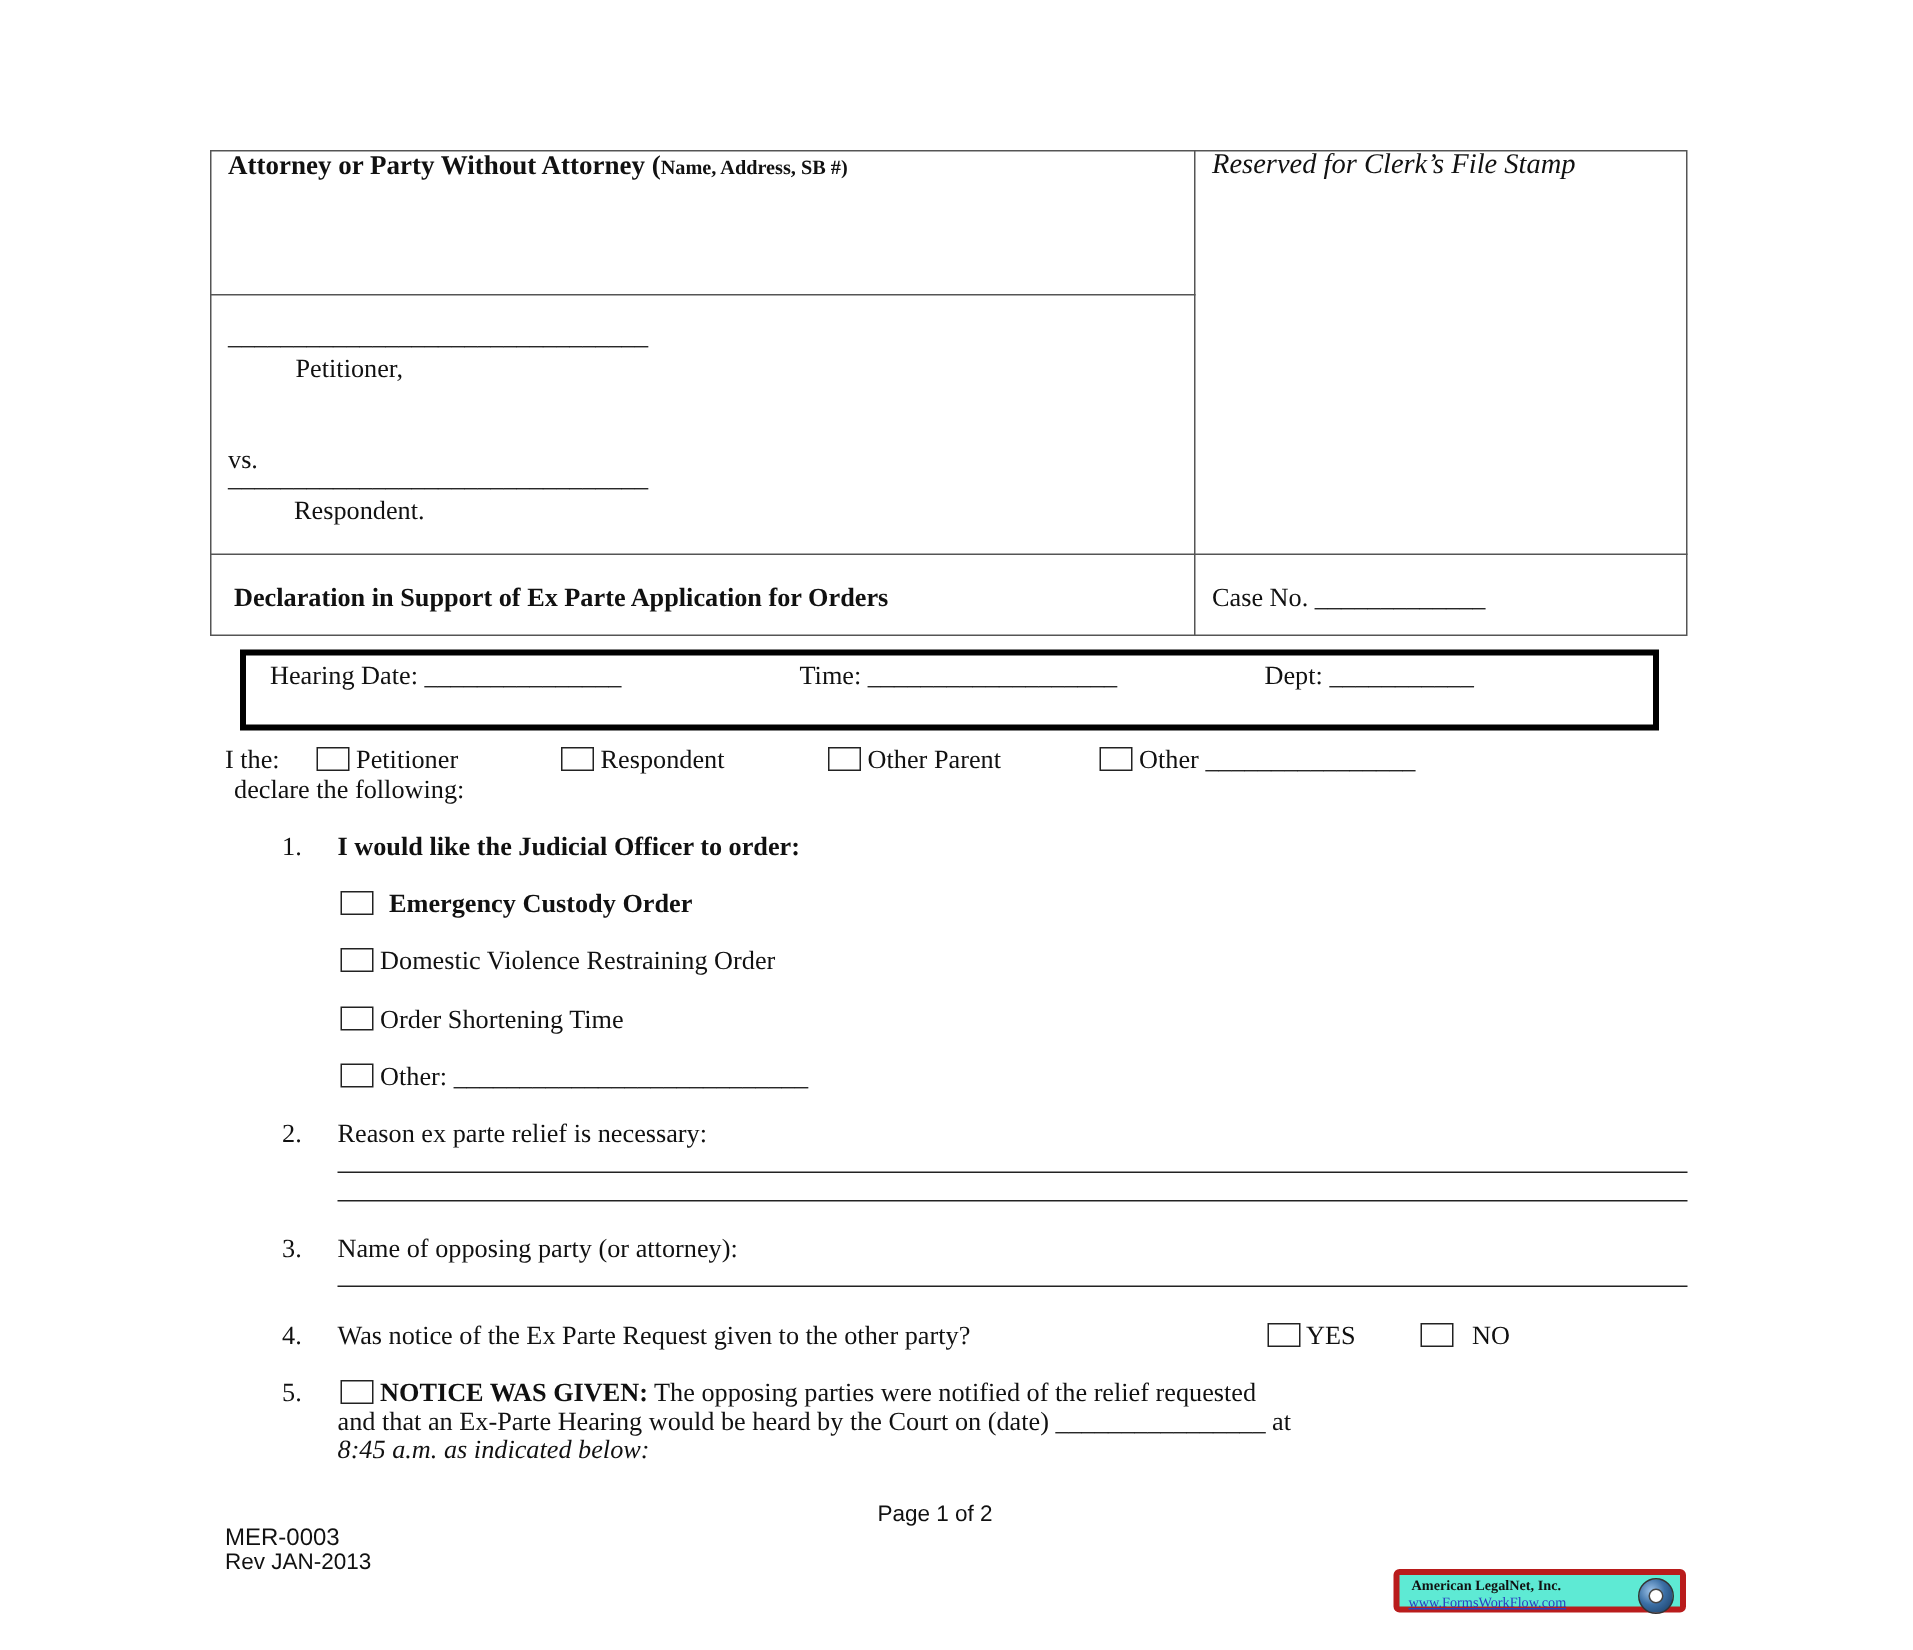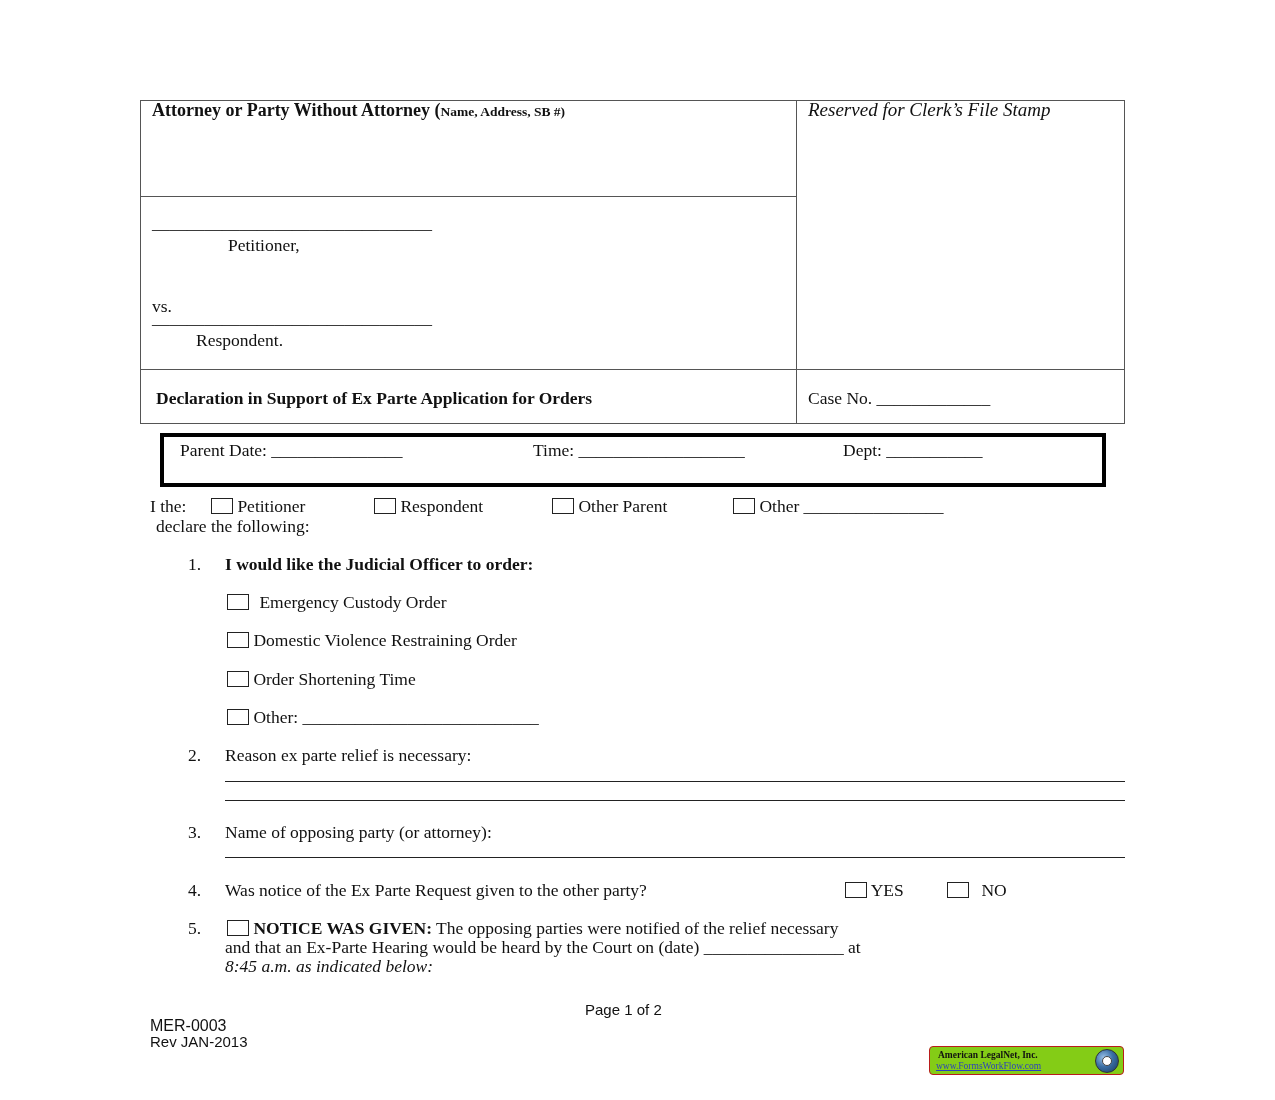--- a/index.html
+++ b/index.html
@@ -18,21 +18,21 @@
   .t17 { font-size:17.5px; }
   .bold { font-weight:bold; }
   .italic { font-style:italic; }
 
   .hearing-box { left:160px; top:433px; width:946px; height:54px; border:4px solid #000; box-sizing:border-box; }
 
   .cb { display:inline-block; width:22px; height:16px; border:1.3px solid #222; box-sizing:border-box; vertical-align:-2px; cursor:pointer; background:#fff; }
 
   .line { height:1px; background:#222; }
 
-  .logo-box { left:929px; top:1046px; width:195px; height:29px; border:1px solid #b91c1c; border-radius:4px; box-sizing:border-box; background:#84cc16; }
+  .logo-box { left:929px; top:1046px; width:195px; height:29px; border:4px solid #b91c1c; border-radius:4px; box-sizing:border-box; background:#5eead4; }
   .logo-name { left:8px; top:3px; font-size:9.5px; font-weight:bold; }
   .logo-url { left:6px; top:14px; font-size:9.5px; color:#2a3fbf; text-decoration:underline; }
   .globe { right:4px; top:2px; width:24px; height:24px; border-radius:50%;
            background:radial-gradient(circle at 35% 35%, #9cc2e8 0%, #3b6fa5 45%, #17385e 100%); border:1px solid #333; box-sizing:border-box; }
   .globe-inner { left:6px; top:6px; width:10px; height:10px; border-radius:50%; background:#fff; border:1px solid #444; box-sizing:border-box; }
 </style>
 </head>
 <body>
 
 <div class="abs caption"></div>
@@ -42,34 +42,34 @@
 
 <div class="abs t17" style="left:152px; top:100px; white-space:nowrap;">
   <span class="bold" style="font-size:18px;">Attorney or Party Without Attorney (</span><span class="bold" style="font-size:13.5px;">Name, Address, SB #)</span>
 </div>
 <div class="abs" style="left:150px; top:125px; width:640px; height:68px;"></div>
 
 <div class="abs italic" style="left:808px; top:99px; font-size:19px; white-space:nowrap;">Reserved for Clerk’s File Stamp</div>
 <div class="abs" style="left:800px; top:125px; width:320px; height:240px;"></div>
 
 <div class="abs t17" style="left:152px; top:213px; white-space:nowrap;">________________________________</div>
-<div class="abs t17" style="left:197px; top:235px;margin-left:31px;">Petitioner,</div>
+<div class="abs t17" style="left:197px; top:235px;">Petitioner,</div>
 <div class="abs t17" style="left:152px; top:273px;margin-top:23px;">vs.</div>
 <div class="abs t17" style="left:152px; top:308px; white-space:nowrap;">________________________________</div>
 <div class="abs t17" style="left:196px; top:330px;">Respondent.</div>
 
 <div class="abs bold" style="left:156px; top:388px; font-size:17.5px; white-space:nowrap;">Declaration in Support of Ex Parte Application for Orders</div>
 <div class="abs t17" style="left:808px; top:388px; white-space:nowrap;">
   <span>Case No.</span>
   <span>_____________</span>
 </div>
 
 <div class="abs hearing-box"></div>
 <div class="abs t17" style="left:180px; top:440px; white-space:nowrap;">
-  <span>Parent Date:</span>
+  <span>Hearing Date:</span>
   <span>_______________</span>
 </div>
 <div class="abs t17" style="left:533px; top:440px; white-space:nowrap;">
   <span>Time:</span>
   <span>___________________</span>
 </div>
 <div class="abs t17" style="left:843px; top:440px; white-space:nowrap;">
   <span>Dept:</span>
   <span>___________</span>
 </div>
@@ -90,21 +90,21 @@
 <div class="abs t17" style="left:733px; top:496px; white-space:nowrap;">
   <span class="cb"></span>
   <span>Other</span>
   <span>________________</span>
 </div>
 <div class="abs t17" style="left:156px; top:516px; white-space:nowrap;">declare the following:</div>
 
 <div class="abs t17" style="left:188px; top:554px;">1.</div>
 <div class="abs t17 bold" style="left:225px; top:554px; white-space:nowrap;">I would like the Judicial Officer to order:</div>
 
-<div class="abs t17" style="left:227px; top:592px; white-space:nowrap;">
+<div class="abs t17" style="left:227px; top:592px; white-space:nowrap;font-weight:bold;">
   <span class="cb"></span>
   <span style="margin-left:6px;">Emergency Custody Order</span>
 </div>
 <div class="abs t17" style="left:227px; top:630px; white-space:nowrap;">
   <span class="cb"></span>
   <span>Domestic Violence Restraining Order</span>
 </div>
 <div class="abs t17" style="left:227px; top:669px; white-space:nowrap;">
   <span class="cb"></span>
   <span>Order Shortening Time</span>
@@ -132,21 +132,21 @@
 </div>
 <div class="abs t17" style="left:947px; top:880px; white-space:nowrap;">
   <span class="cb"></span>
   <span style="margin-left:8px;">NO</span>
 </div>
 
 <div class="abs t17" style="left:188px; top:918px;">5.</div>
 <div class="abs t17" style="left:227px; top:918px; white-space:nowrap;">
   <span class="cb"></span>
   <span class="bold">NOTICE WAS GIVEN:</span>
-  <span>The opposing parties were notified of the relief necessary</span>
+  <span>The opposing parties were notified of the relief requested</span>
 </div>
 <div class="abs t17" style="left:225px; top:937px; white-space:nowrap;">
   <span>and that an Ex-Parte Hearing would be heard by the Court on (date)</span>
   <span>________________</span>
   <span>at</span>
 </div>
 <div class="abs t17" style="left:225px; top:956px; white-space:nowrap;font-style:italic;">8:45 a.m. as indicated below:</div>
 
 <div class="abs sans" style="left:585px; top:1001px; font-size:15px;">Page 1 of 2</div>
 <div class="abs sans" style="left:150px; top:1017px; font-size:16px;">MER-0003</div>

